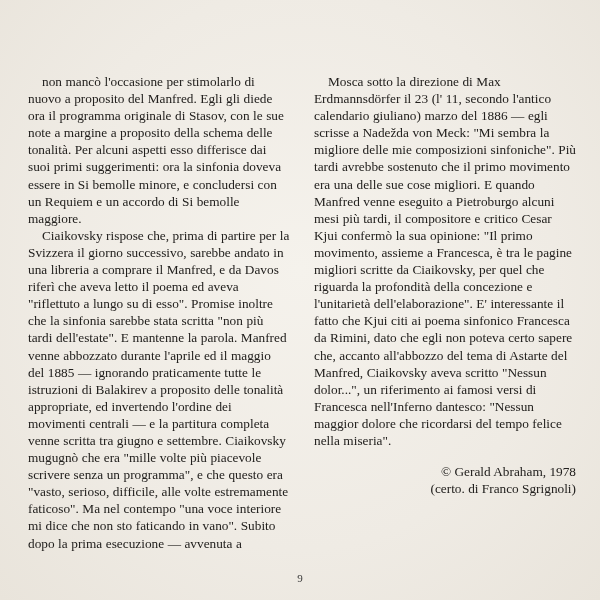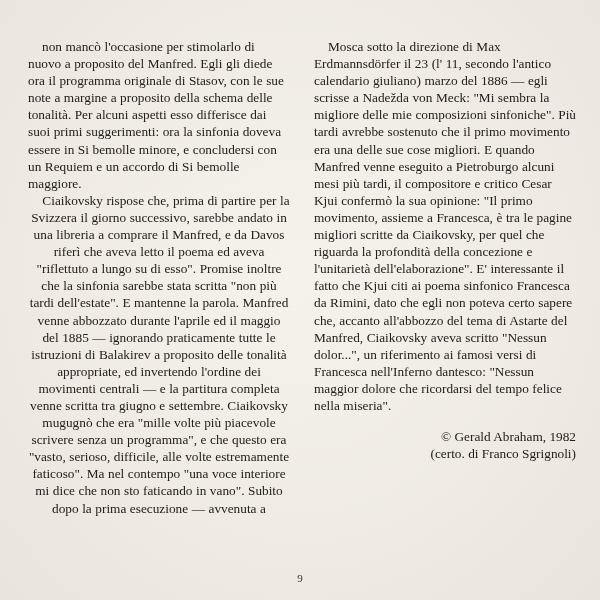--- a/index.html
+++ b/index.html
@@ -24,34 +24,34 @@
       radial-gradient(ellipse at 50% 45%, #f5f2ec 0%, #efebe4 60%, #e9e4db 100%);
   }
   .columns {
     display: flex;
     gap: 24px;
     align-items: flex-start;
   }
   .col {
     width: 262px;
     flex: 0 0 262px;
+    margin-top: 35px;
   }
   .col p {
     margin: 0;
     font-size: 13.3px;
     line-height: 17.1px;
     text-align: left;
     text-indent: 14px;
     hyphens: none;
     word-spacing: 0.2px;
     color: #22201e;
   }
   .col p + p {
     margin-top: 0px;
-    text-align: center;
   }
   .credit {
     margin-top: 14px;
     font-size: 13.3px;
     line-height: 17.1px;
     text-align: right;
     text-indent: 0;
     color: #22201e;
   }
   .credit .line2 {
@@ -75,21 +75,21 @@
   <div class="columns">
 
     <div class="col">
       <p>non mancò l'occasione per stimolarlo di nuovo a proposito del Manfred. Egli gli diede ora il programma originale di Stasov, con le sue note a margine a proposito della schema delle tonalità. Per alcuni aspetti esso differisce dai suoi primi suggerimenti: ora la sinfonia doveva essere in Si bemolle minore, e concludersi con un Requiem e un accordo di Si bemolle maggiore.</p>
       <p>Ciaikovsky rispose che, prima di partire per la Svizzera il giorno successivo, sarebbe andato in una libreria a comprare il Manfred, e da Davos riferì che aveva letto il poema ed aveva "riflettuto a lungo su di esso". Promise inoltre che la sinfonia sarebbe stata scritta "non più tardi dell'estate". E mantenne la parola. Manfred venne abbozzato durante l'aprile ed il maggio del 1885 — ignorando praticamente tutte le istruzioni di Balakirev a proposito delle tonalità appropriate, ed invertendo l'ordine dei movimenti centrali — e la partitura completa venne scritta tra giugno e settembre. Ciaikovsky mugugnò che era "mille volte più piacevole scrivere senza un programma", e che questo era "vasto, serioso, difficile, alle volte estremamente faticoso". Ma nel contempo "una voce interiore mi dice che non sto faticando in vano". Subito dopo la prima esecuzione — avvenuta a</p>
     </div>
 
     <div class="col">
       <p>Mosca sotto la direzione di Max Erdmannsdörfer il 23 (l' 11, secondo l'antico calendario giuliano) marzo del 1886 — egli scrisse a Nadežda von Meck: "Mi sembra la migliore delle mie composizioni sinfoniche". Più tardi avrebbe sostenuto che il primo movimento era una delle sue cose migliori. E quando Manfred venne eseguito a Pietroburgo alcuni mesi più tardi, il compositore e critico Cesar Kjui confermò la sua opinione: "Il primo movimento, assieme a Francesca, è tra le pagine migliori scritte da Ciaikovsky, per quel che riguarda la profondità della concezione e l'unitarietà dell'elaborazione". E' interessante il fatto che Kjui citi ai poema sinfonico Francesca da Rimini, dato che egli non poteva certo sapere che, accanto all'abbozzo del tema di Astarte del Manfred, Ciaikovsky aveva scritto "Nessun dolor...", un riferimento ai famosi versi di Francesca nell'Inferno dantesco: "Nessun maggior dolore che ricordarsi del tempo felice nella miseria".</p>
       <div class="credit">
-        <span>© Gerald Abraham, 1982</span>
+        <span>© Gerald Abraham, 1978</span>
         <span class="line2">(certo. di Franco Sgrignoli)</span>
       </div>
     </div>
 
   </div>
 
   <div class="folio">9</div>
 
 </div>
 

